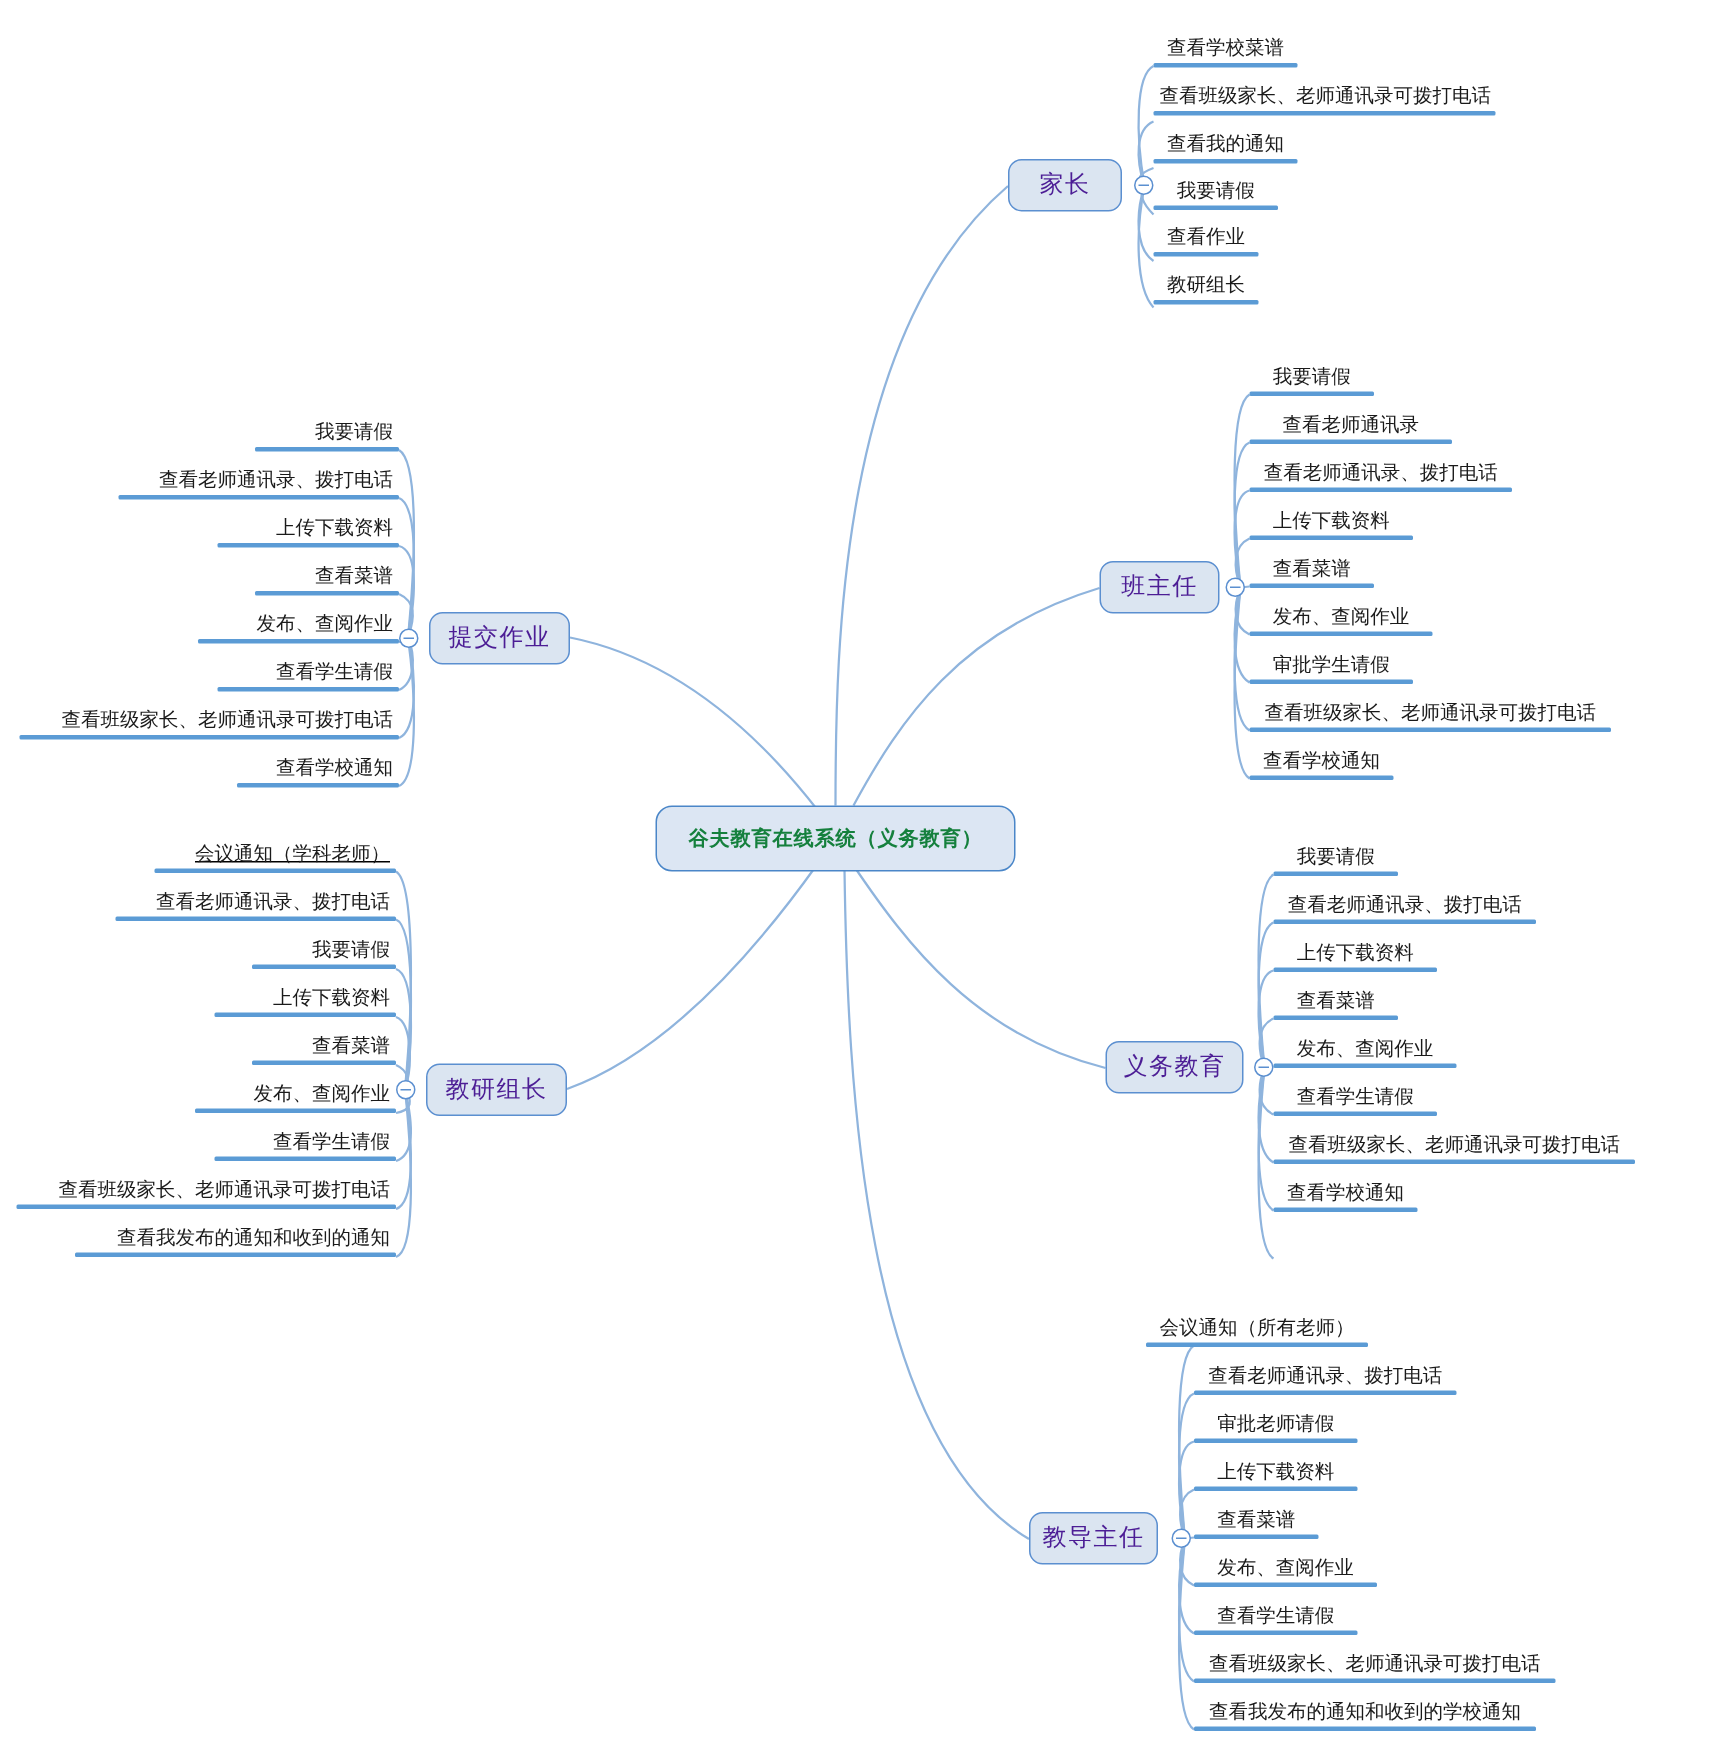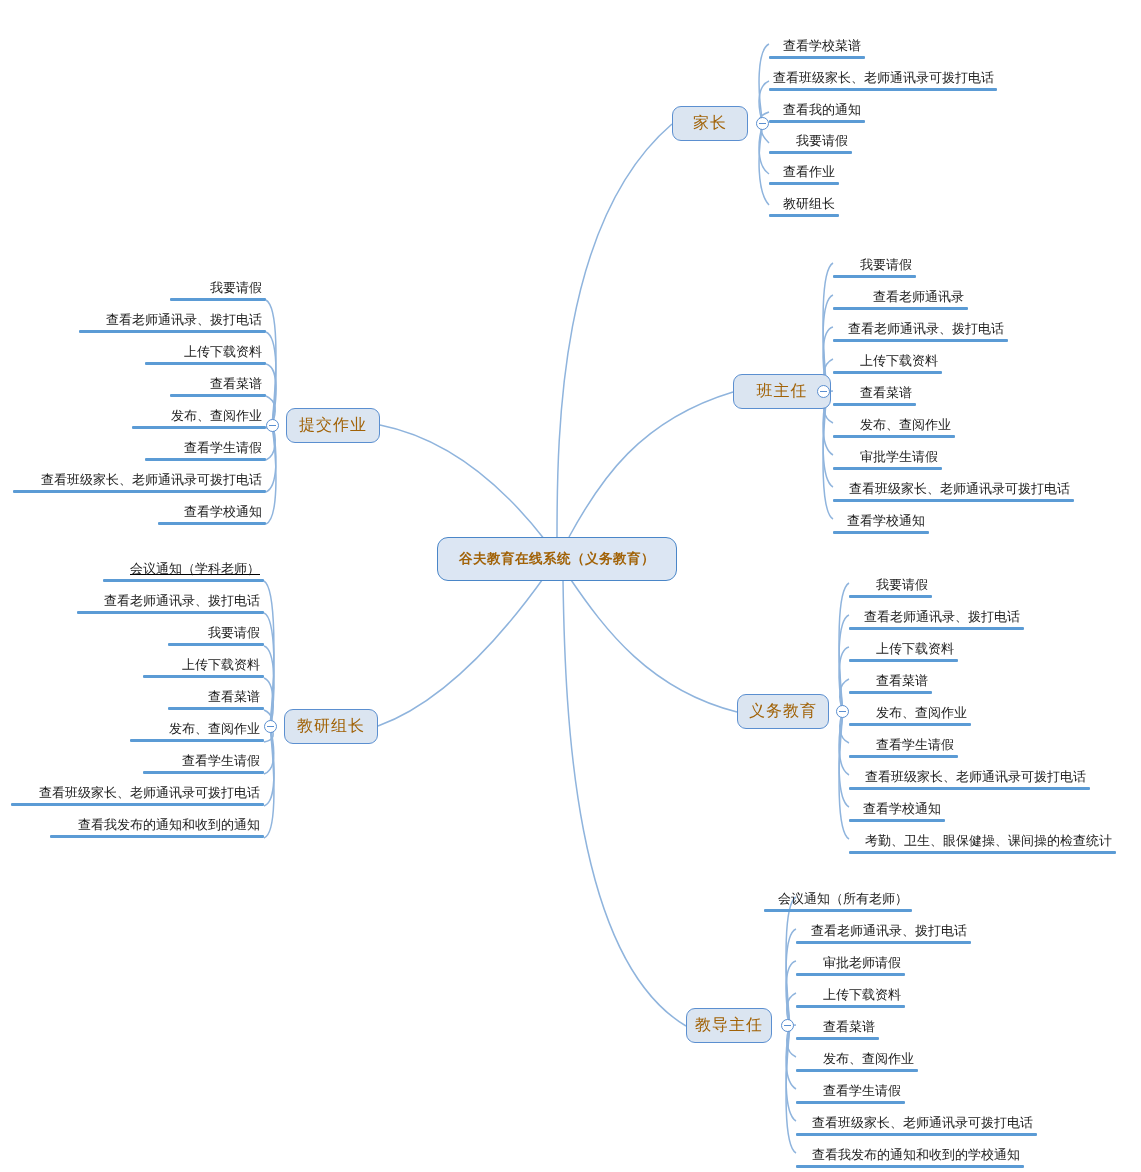--- a/index.html
+++ b/index.html
@@ -12,42 +12,42 @@
 
   
   .node{
     position:absolute;box-sizing:border-box;
     background:#dbe5f1;border:1.4px solid #5b8fd0;border-radius:9px;
     display:flex;align-items:center;justify-content:center;
     color:#1f3864;white-space:nowrap;
   }
   .node.root{
     background:#dce6f3;border:1.6px solid #4a86c8;border-radius:11px;
-    font-size:13.5px;font-weight:bold;letter-spacing:.5px;color:#a16207;
-  }
-  .node.branch{font-size:16px;color:#a16207;letter-spacing:1px;}
+    font-size:13.5px;font-weight:bold;letter-spacing:.5px;color:#15803d;
+  }
+  .node.branch{font-size:16px;color:#4c1d95;letter-spacing:1px;}
 
   
   .toggle{
     position:absolute;width:13px;height:13px;border-radius:50%;
     border:1.3px solid #5b8fd0;background:#ffffff;box-sizing:border-box;
   }
   .toggle::after{
     content:"";position:absolute;left:2.2px;top:4.6px;
     width:6.4px;height:1.3px;background:#5b8fd0;
   }
 
   
   .leaf{position:absolute;box-sizing:border-box;}
   .leaf .txt{
     font-size:13px;color:#1a1a1a;white-space:nowrap;line-height:18px;
     display:block;padding:0 4px 1px 4px;
   }
   .leaf .bar{display:block;height:3px;background:#5b9bd5;border-radius:1px;}
-  .leaf.right{text-align:right;margin-top:14px;}
+  .leaf.right{text-align:center;}
   .leaf.left{text-align:right;}
 </style>
 </head>
 <body>
 
 <div id="canvas">
 
   <svg class="links" viewBox="0 0 1141 1172">
     <g fill="none" stroke="#8fb4dd" stroke-width="1.5">
 
@@ -153,21 +153,21 @@
   </div>
   <div class="leaf right" style="left:769px;top:149px;width:70px;">
     <span class="txt">查看作业</span>
     <span class="bar" style="width:70px;"></span>
   </div>
   <div class="leaf right" style="left:769px;top:181px;width:70px;">
     <span class="txt">教研组长</span>
     <span class="bar" style="width:70px;"></span>
   </div>
 
-  <div class="node branch" style="left:733px;top:374px;width:98px;height:35px;">
+  <div class="node branch" style="left:733px;top:374px;width:80px;height:35px;">
     <span>班主任</span>
   </div>
   <div class="toggle" style="left:817px;top:385px;"></div>
 
   <div class="leaf right" style="left:833px;top:242px;width:83px;">
     <span class="txt">我要请假</span>
     <span class="bar" style="width:83px;"></span>
   </div>
   <div class="leaf right" style="left:833px;top:274px;width:135px;">
     <span class="txt">查看老师通讯录</span>
@@ -232,24 +232,20 @@
     <span class="bar" style="width:109px;"></span>
   </div>
   <div class="leaf right" style="left:849px;top:754px;width:241px;">
     <span class="txt">查看班级家长、老师通讯录可拨打电话</span>
     <span class="bar" style="width:241px;"></span>
   </div>
   <div class="leaf right" style="left:849px;top:786px;width:96px;">
     <span class="txt">查看学校通知</span>
     <span class="bar" style="width:96px;"></span>
   </div>
-  <div class="leaf right" style="left:849px;top:818px;width:267px;">
-    <span class="txt">考勤、卫生、眼保健操、课间操的检查统计</span>
-    <span class="bar" style="width:267px;"></span>
-  </div>
 
   <div class="node branch" style="left:686px;top:1008px;width:86px;height:35px;">
     <span>教导主任</span>
   </div>
   <div class="toggle" style="left:781px;top:1019px;"></div>
 
   <div class="leaf right" style="left:764px;top:876px;width:148px;">
     <span class="txt">会议通知（所有老师）</span>
     <span class="bar" style="width:148px;"></span>
   </div>

